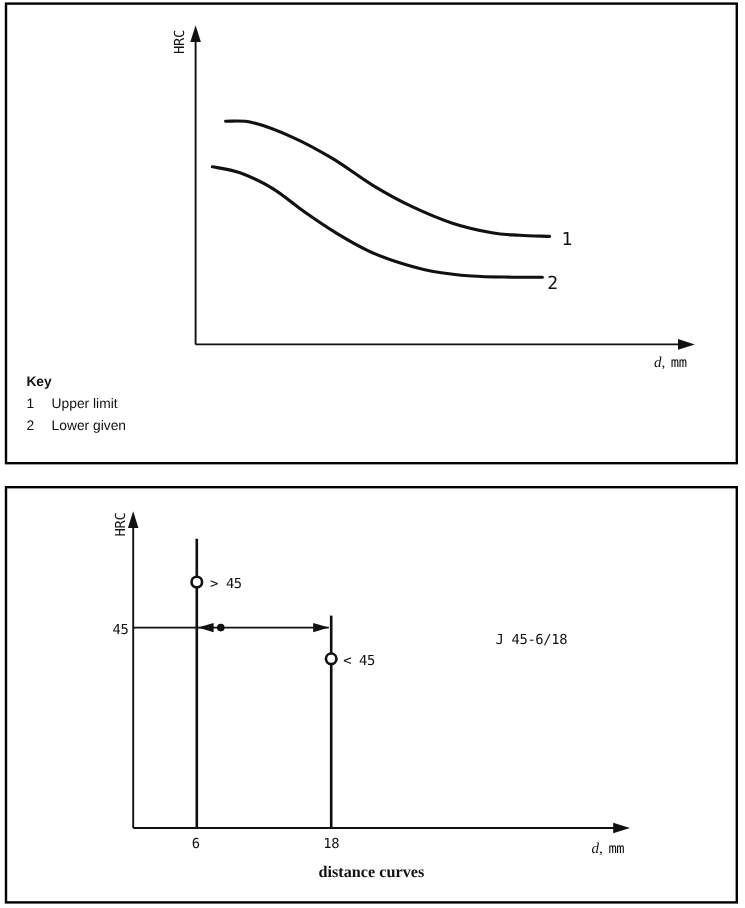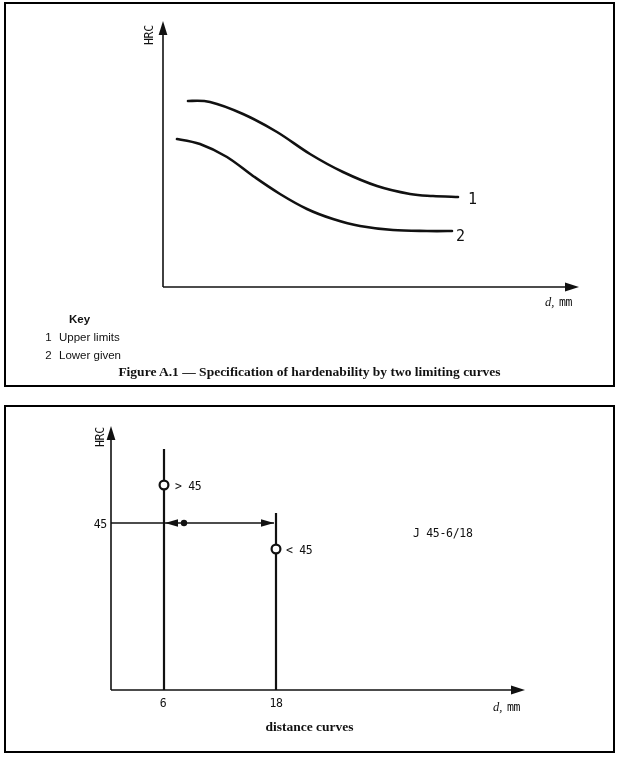--- a/index.html
+++ b/index.html
@@ -11,21 +11,21 @@
   .figure-box{
     position:absolute;left:4px;width:611px;background:#fff;
     border:2px solid #000;box-sizing:border-box;
   }
   #fig1-box{top:2px;height:385px;}
   #fig2-box{top:405px;height:348px;}
   .plot-svg{position:absolute;left:0;top:0;display:block;}
   .tech{font-family:"DejaVu Sans Mono",monospace;fill:#111;font-size:11.5px;letter-spacing:-0.3px;}
   .tech-big{font-family:"DejaVu Sans Mono",monospace;fill:#111;font-size:15px;}
   .axis-d{font-family:"Liberation Serif",serif;font-style:italic;font-size:12.5px;fill:#111;}
-  .key-block{position:absolute;left:32px;top:309px;font-size:11.5px;color:#111;text-align:center;}
+  .key-block{position:absolute;left:16px;top:309px;font-size:11.5px;color:#111;}
   .key-title{font-weight:bold;margin:0 0 6px 0;}
   .key-row{display:flex;margin:0 0 5px 0;line-height:13px;}
   .key-ref{width:21px;flex:none;}
   .caption{
     position:absolute;left:0;width:100%;text-align:center;
     font-family:"Liberation Serif",serif;font-weight:bold;font-size:13.5px;
     color:#111;line-height:16px;
   }
   #fig1-caption{top:360px;}
   #fig2-caption{top:312px;}
@@ -52,29 +52,28 @@
     <text class="tech-big" x="450" y="237">2</text>
 
     <text class="axis-d" x="539" y="302">d,</text>
     <text class="tech" x="553" y="302">mm</text>
   </svg>
 
   <div class="key-block">
     <div class="key-title">Key</div>
     <div class="key-row">
       <span class="key-ref">1</span>
-      <span>Upper limits</span>
+      <span>Upper limit</span>
     </div>
     <div class="key-row">
       <span class="key-ref">2</span>
       <span>Lower given</span>
     </div>
   </div>
 
-  <div class="caption" id="fig1-caption">Figure A.1 — Specification of hardenability by two limiting curves</div>
 </div>
 
 <div class="figure-box" id="fig2-box">
 
   <svg class="plot-svg" width="607" height="311" viewBox="0 0 607 311">
 
     <line x1="105" y1="30" x2="105" y2="283" stroke="#111" stroke-width="1.6"></line>
     <polygon points="105,19 100.6,33 109.4,33" fill="#111"></polygon>
 
     <line x1="105" y1="283" x2="514" y2="283" stroke="#111" stroke-width="1.6"></line>

